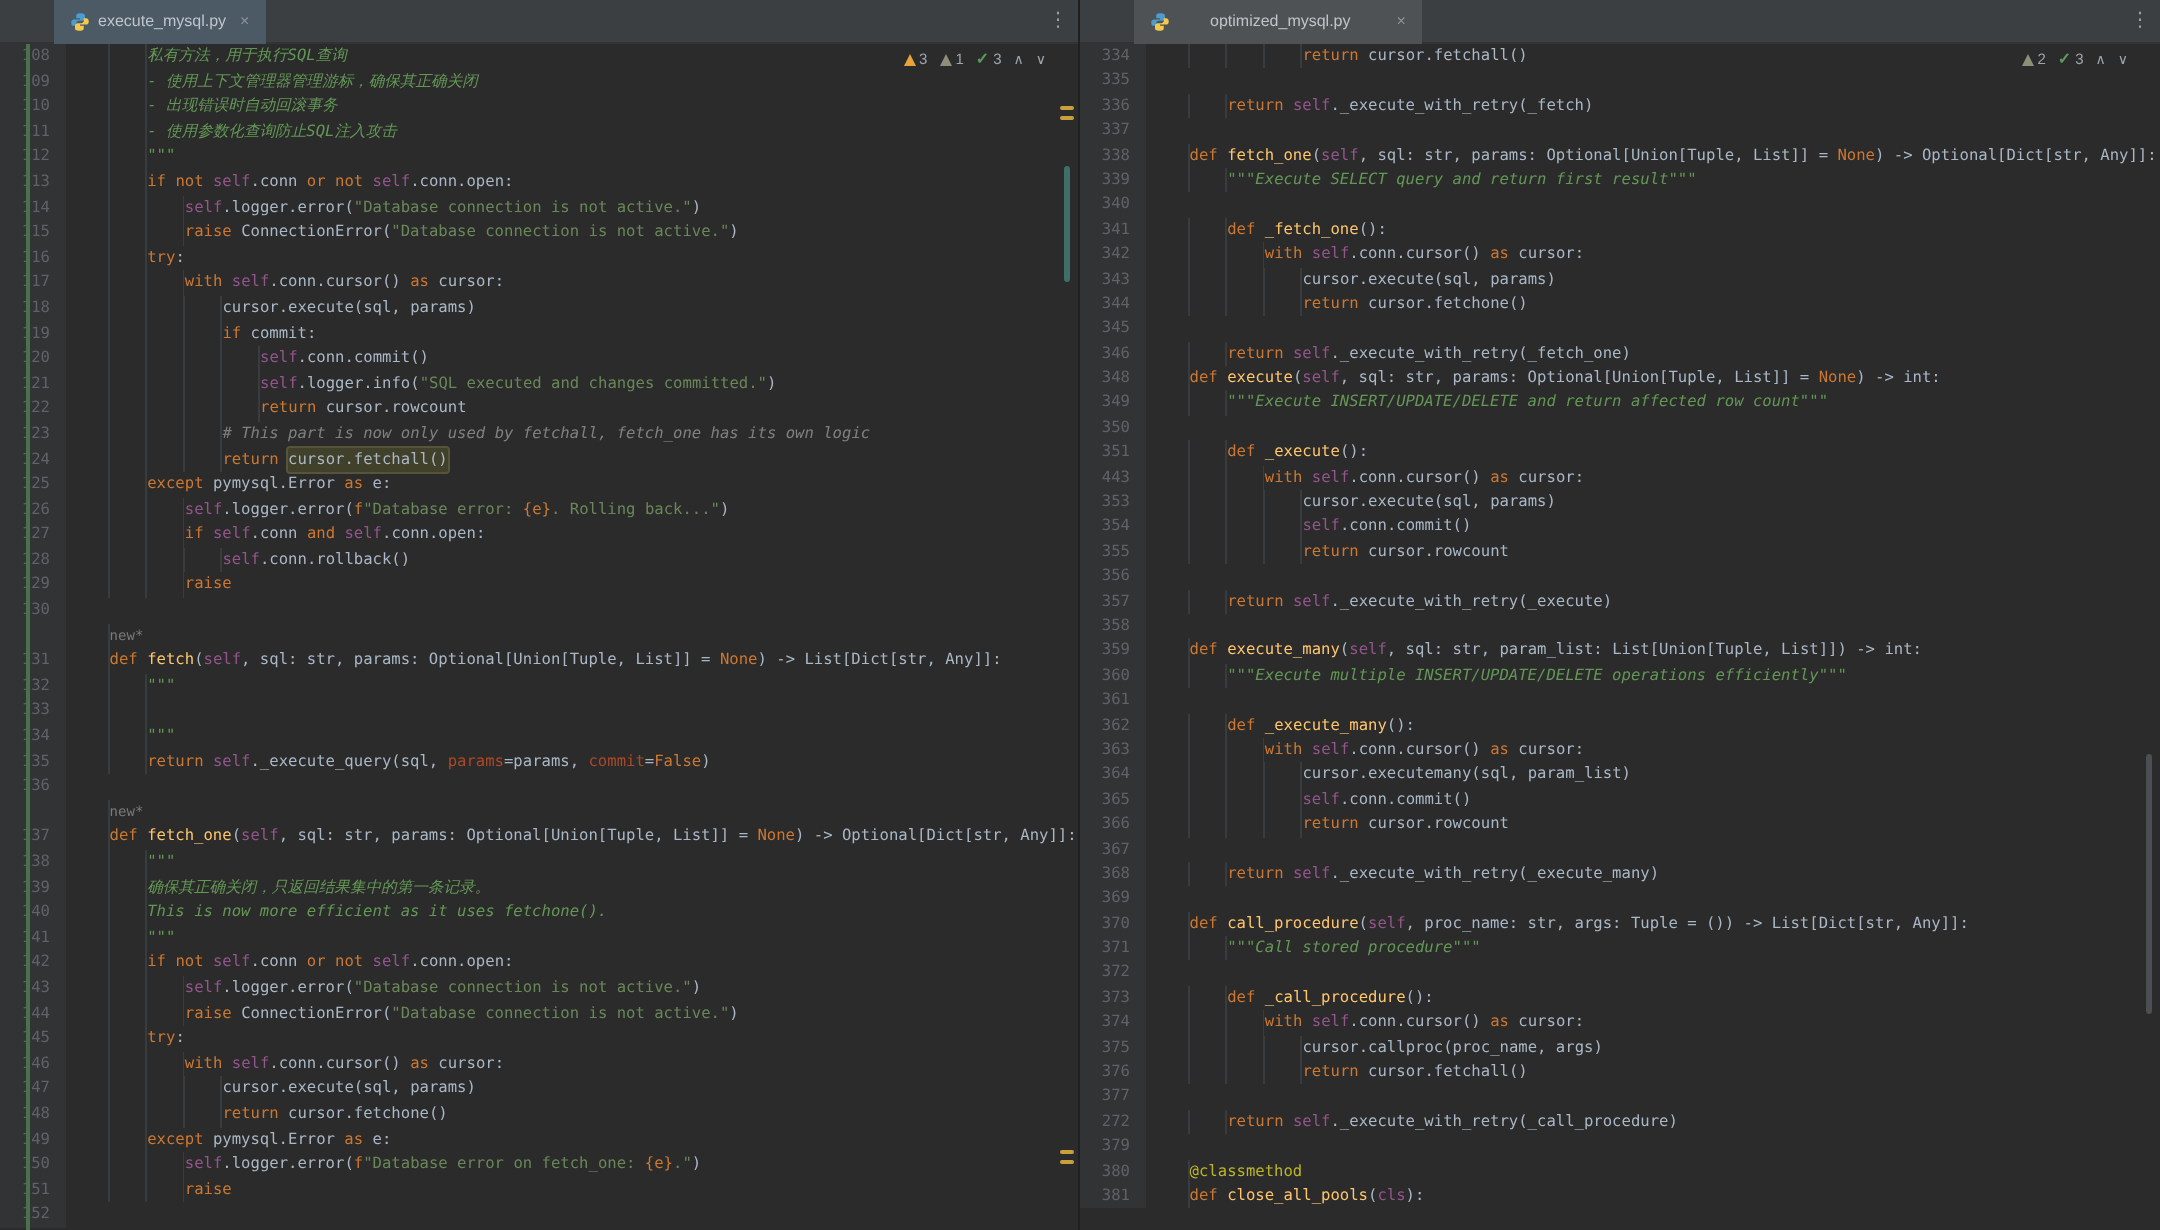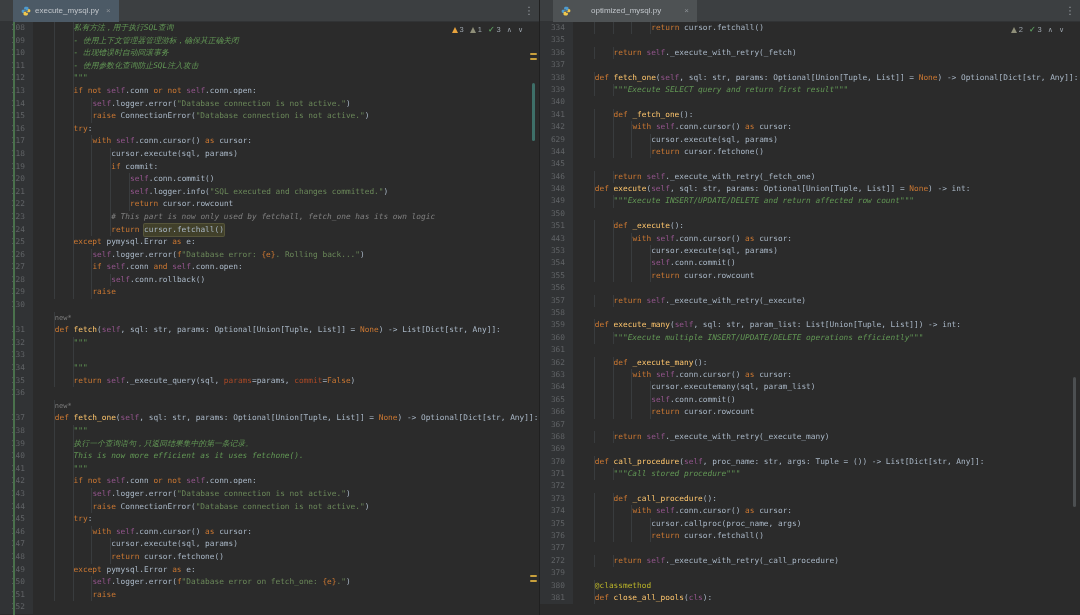--- a/index.html
+++ b/index.html
@@ -1,20 +1,20 @@
 <!DOCTYPE html>
 <html><head>
 <meta charset="utf-8">
 <style>
   html,body{margin:0;padding:0;background:#2b2b2b;width:1080px;height:615px;overflow:hidden;}
   .window{display:flex;width:1080px;height:615px;background:#2b2b2b;font-family:"DejaVu Sans Mono",monospace;}
   .pane{position:relative;overflow:hidden;box-sizing:border-box;}
   .pane.left{width:539px;--rh:12.6px;}
   .pane.right{width:541px;--rh:12.4px;border-left:1px solid #202020;}
-  .tabbar{height:22px;background:#3c3f41;display:flex;align-items:center;border-bottom:1px solid #313335;padding-left:13px;box-sizing:border-box;}
+  .tabbar{height:22px;background:#3c3f41;display:flex;align-items:center;border-bottom:1px solid #313335;padding-left:27px;box-sizing:border-box;}
   .tab{display:flex;align-items:center;gap:4px;height:22px;padding:0 8px;font-size:8px;color:#c0c5ca;font-family:"Liberation Sans",sans-serif;}
   .pane.left .tab{background:#4c5a66;}
   .pane.right .tab{background:#4e5254;gap:20px;}
   .tab .close{color:#8d9297;font-size:8px;margin-left:3px;}
   .kebab{margin-left:auto;margin-right:5px;color:#9aa0a6;font-size:10px;line-height:10px;cursor:pointer;}
   .pyicon{width:10px;height:10px;display:inline-block;}
   .editor{position:absolute;top:22px;left:0;right:0;bottom:0;background:#2b2b2b;}
   .vcsbar{position:absolute;left:13px;top:0;bottom:0;width:2px;background:#4a714c;z-index:2;}
   .lines{position:absolute;top:0;left:0;right:0;}
   .line{display:flex;height:var(--rh);line-height:var(--rh);font-size:7.8px;white-space:pre;color:#a9b7c6;}
@@ -108,21 +108,21 @@
           <div class="line"><span class="ln"></span><span class="ind" style="width: 18.8px;"></span><span class="tk-inlay">new*</span></div>
           <div class="line"><span class="ln">131</span><span class="ind" style="width: 18.8px;"></span><span class="tk-k">def </span><span class="tk-f">fetch</span><span class="tk-t">(</span><span class="tk-sf">self</span><span class="tk-t">, sql: str, params: Optional[Union[Tuple, List]] = </span><span class="tk-k">None</span><span class="tk-t">) -&gt; List[Dict[str, Any]]:</span></div>
           <div class="line"><span class="ln">132</span><span class="ind" style="width: 37.6px;"></span><span class="tk-d">"""</span></div>
           <div class="line"><span class="ln">133</span><span class="ind" style="width: 37.6px;"></span></div>
           <div class="line"><span class="ln">134</span><span class="ind" style="width: 37.6px;"></span><span class="tk-d">"""</span></div>
           <div class="line"><span class="ln">135</span><span class="ind" style="width: 37.6px;"></span><span class="tk-k">return </span><span class="tk-sf">self</span><span class="tk-t">._execute_query(sql, </span><span class="tk-na">params</span><span class="tk-t">=params, </span><span class="tk-na">commit</span><span class="tk-t">=</span><span class="tk-k">False</span><span class="tk-t">)</span></div>
           <div class="line"><span class="ln">136</span><span class="ind" style="width: 0px;"></span></div>
           <div class="line"><span class="ln"></span><span class="ind" style="width: 18.8px;"></span><span class="tk-inlay">new*</span></div>
           <div class="line"><span class="ln">137</span><span class="ind" style="width: 18.8px;"></span><span class="tk-k">def </span><span class="tk-f">fetch_one</span><span class="tk-t">(</span><span class="tk-sf">self</span><span class="tk-t">, sql: str, params: Optional[Union[Tuple, List]] = </span><span class="tk-k">None</span><span class="tk-t">) -&gt; Optional[Dict[str, Any]]:</span></div>
           <div class="line"><span class="ln">138</span><span class="ind" style="width: 37.6px;"></span><span class="tk-d">"""</span></div>
-          <div class="line"><span class="ln">139</span><span class="ind" style="width: 37.6px;"></span><span class="tk-d">执行一个查询语句，只返回结果集中的第一条记录。</span></div>
+          <div class="line"><span class="ln">139</span><span class="ind" style="width: 37.6px;"></span><span class="tk-d">确保其正确关闭，只返回结果集中的第一条记录。</span></div>
           <div class="line"><span class="ln">140</span><span class="ind" style="width: 37.6px;"></span><span class="tk-d">This is now more efficient as it uses fetchone().</span></div>
           <div class="line"><span class="ln">141</span><span class="ind" style="width: 37.6px;"></span><span class="tk-d">"""</span></div>
           <div class="line"><span class="ln">142</span><span class="ind" style="width: 37.6px;"></span><span class="tk-k">if </span><span class="tk-k">not </span><span class="tk-sf">self</span><span class="tk-t">.conn </span><span class="tk-k">or </span><span class="tk-k">not </span><span class="tk-sf">self</span><span class="tk-t">.conn.open:</span></div>
           <div class="line"><span class="ln">143</span><span class="ind" style="width: 56.4px;"></span><span class="tk-sf">self</span><span class="tk-t">.logger.error(</span><span class="tk-s">"Database connection is not active."</span><span class="tk-t">)</span></div>
           <div class="line"><span class="ln">144</span><span class="ind" style="width: 56.4px;"></span><span class="tk-k">raise </span><span class="tk-t">ConnectionError(</span><span class="tk-s">"Database connection is not active."</span><span class="tk-t">)</span></div>
           <div class="line"><span class="ln">145</span><span class="ind" style="width: 37.6px;"></span><span class="tk-k">try</span><span class="tk-t">:</span></div>
           <div class="line"><span class="ln">146</span><span class="ind" style="width: 56.4px;"></span><span class="tk-k">with </span><span class="tk-sf">self</span><span class="tk-t">.conn.cursor() </span><span class="tk-k">as </span><span class="tk-t">cursor:</span></div>
           <div class="line"><span class="ln">147</span><span class="ind" style="width: 75.2px;"></span><span class="tk-t">cursor.execute(sql, params)</span></div>
           <div class="line"><span class="ln">148</span><span class="ind" style="width: 75.2px;"></span><span class="tk-k">return </span><span class="tk-t">cursor.fetchone()</span></div>
           <div class="line"><span class="ln">149</span><span class="ind" style="width: 37.6px;"></span><span class="tk-k">except </span><span class="tk-t">pymysql.Error </span><span class="tk-k">as </span><span class="tk-t">e:</span></div>
@@ -170,21 +170,21 @@
       <div class="lines">
           <div class="line"><span class="ln">334</span><span class="ind" style="width: 75.2px;"></span><span class="tk-k">return </span><span class="tk-t">cursor.fetchall()</span></div>
           <div class="line"><span class="ln">335</span><span class="ind" style="width: 0px;"></span></div>
           <div class="line"><span class="ln">336</span><span class="ind" style="width: 37.6px;"></span><span class="tk-k">return </span><span class="tk-sf">self</span><span class="tk-t">._execute_with_retry(_fetch)</span></div>
           <div class="line"><span class="ln">337</span><span class="ind" style="width: 0px;"></span></div>
           <div class="line"><span class="ln">338</span><span class="ind" style="width: 18.8px;"></span><span class="tk-k">def </span><span class="tk-f">fetch_one</span><span class="tk-t">(</span><span class="tk-sf">self</span><span class="tk-t">, sql: str, params: Optional[Union[Tuple, List]] = </span><span class="tk-k">None</span><span class="tk-t">) -&gt; Optional[Dict[str, Any]]:</span></div>
           <div class="line"><span class="ln">339</span><span class="ind" style="width: 37.6px;"></span><span class="tk-d">"""Execute SELECT query and return first result"""</span></div>
           <div class="line"><span class="ln">340</span><span class="ind" style="width: 0px;"></span></div>
           <div class="line"><span class="ln">341</span><span class="ind" style="width: 37.6px;"></span><span class="tk-k">def </span><span class="tk-f">_fetch_one</span><span class="tk-t">():</span></div>
           <div class="line"><span class="ln">342</span><span class="ind" style="width: 56.4px;"></span><span class="tk-k">with </span><span class="tk-sf">self</span><span class="tk-t">.conn.cursor() </span><span class="tk-k">as </span><span class="tk-t">cursor:</span></div>
-          <div class="line"><span class="ln">629</span><span class="ind" style="width: 75.2px;"></span><span class="tk-t">cursor.execute(sql, params)</span></div>
+          <div class="line"><span class="ln">343</span><span class="ind" style="width: 75.2px;"></span><span class="tk-t">cursor.execute(sql, params)</span></div>
           <div class="line"><span class="ln">344</span><span class="ind" style="width: 75.2px;"></span><span class="tk-k">return </span><span class="tk-t">cursor.fetchone()</span></div>
           <div class="line"><span class="ln">345</span><span class="ind" style="width: 0px;"></span></div>
           <div class="line"><span class="ln">346</span><span class="ind" style="width: 37.6px;"></span><span class="tk-k">return </span><span class="tk-sf">self</span><span class="tk-t">._execute_with_retry(_fetch_one)</span></div>
           <div class="line"><span class="ln">348</span><span class="ind" style="width: 18.8px;"></span><span class="tk-k">def </span><span class="tk-f">execute</span><span class="tk-t">(</span><span class="tk-sf">self</span><span class="tk-t">, sql: str, params: Optional[Union[Tuple, List]] = </span><span class="tk-k">None</span><span class="tk-t">) -&gt; int:</span></div>
           <div class="line"><span class="ln">349</span><span class="ind" style="width: 37.6px;"></span><span class="tk-d">"""Execute INSERT/UPDATE/DELETE and return affected row count"""</span></div>
           <div class="line"><span class="ln">350</span><span class="ind" style="width: 0px;"></span></div>
           <div class="line"><span class="ln">351</span><span class="ind" style="width: 37.6px;"></span><span class="tk-k">def </span><span class="tk-f">_execute</span><span class="tk-t">():</span></div>
           <div class="line"><span class="ln">443</span><span class="ind" style="width: 56.4px;"></span><span class="tk-k">with </span><span class="tk-sf">self</span><span class="tk-t">.conn.cursor() </span><span class="tk-k">as </span><span class="tk-t">cursor:</span></div>
           <div class="line"><span class="ln">353</span><span class="ind" style="width: 75.2px;"></span><span class="tk-t">cursor.execute(sql, params)</span></div>
           <div class="line"><span class="ln">354</span><span class="ind" style="width: 75.2px;"></span><span class="tk-sf">self</span><span class="tk-t">.conn.commit()</span></div>

